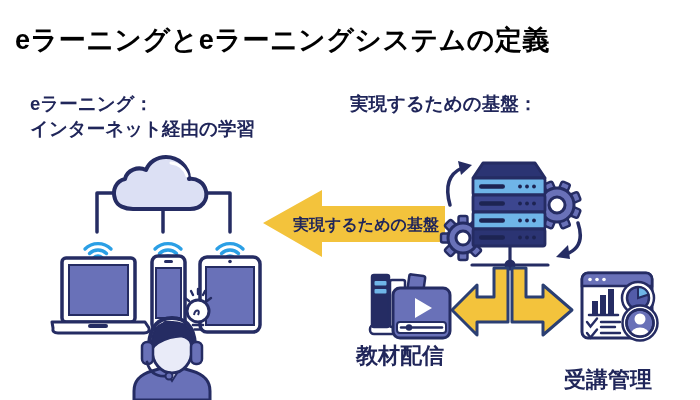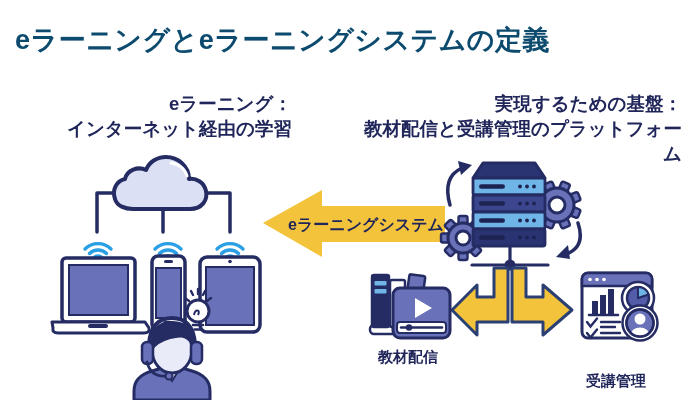--- a/index.html
+++ b/index.html
@@ -3,54 +3,53 @@
 <meta charset="utf-8">
 <style>
   html,body{margin:0;padding:0;}
   #canvas{
     position:relative;width:700px;height:400px;background:#ffffff;overflow:hidden;
     font-family:"Liberation Sans","DejaVu Sans",sans-serif;color:#1F2557;
   }
   .abs{position:absolute;}
   #title{
     top:22px;left:0;width:565px;text-align:center;
-    font-size:27px;font-weight:bold;letter-spacing:0.5px;color:#0c4a6e;
+    font-size:27px;font-weight:bold;letter-spacing:0.5px;color:#000000;
   }
   .heading{
-    top:91px;text-align:right;font-size:18.5px;font-weight:bold;line-height:25px;color:#20265A;
+    top:91px;text-align:left;font-size:18.5px;font-weight:bold;line-height:25px;color:#20265A;
   }
   #left-heading{left:30px;width:262px;}
   #right-heading{left:350px;width:332px;}
   #arrow-label{
     left:286px;top:215px;width:160px;text-align:center;
     font-size:16px;font-weight:bold;color:#20265A;
   }
   .bottom-label{
-    top:348px;width:104px;text-align:center;
-    font-size:15px;font-weight:bold;color:#20265A;
+    top:341px;width:104px;text-align:left;
+    font-size:22px;font-weight:bold;color:#20265A;
   }
   #delivery-label{left:356px;}
   #management-label{left:564px;margin-top:24px;}
   svg{display:block;}
 </style>
 </head>
 <body>
 
 <div id="canvas">
 
   <div id="title" class="abs">eラーニングとeラーニングシステムの定義</div>
 
   <div id="left-heading" class="abs heading">
     <div>eラーニング：</div>
     <div>インターネット経由の学習</div>
   </div>
 
   <div id="right-heading" class="abs heading">
     <div>実現するための基盤：</div>
-    <div>教材配信と受講管理のプラットフォーム</div>
   </div>
 
   <svg class="abs" style="left:40px;top:148px;" width="240" height="252" viewBox="0 0 240 252">
 
     <g fill="none" stroke="#252C63" stroke-width="3.5" stroke-linecap="round" stroke-linejoin="round">
       <path d="M 80 45 L 57 45 L 57 84"></path>
       <path d="M 164 45 L 190 45 L 190 84"></path>
     </g>
 
     <g>
@@ -131,21 +130,21 @@
       <rect x="102" y="194" width="11" height="22" rx="5" fill="#6971B8" stroke="#252C63" stroke-width="2.5"></rect>
       <rect x="151" y="194" width="11" height="22" rx="5" fill="#6971B8" stroke="#252C63" stroke-width="2.5"></rect>
       <path d="M 107 214 C 110 226 118 229 127 228" fill="none" stroke="#252C63" stroke-width="2.8" stroke-linecap="round"></path>
       <circle cx="129" cy="228" r="3.5" fill="#6971B8" stroke="#252C63" stroke-width="2"></circle>
     </g>
   </svg>
 
   <svg class="abs" style="left:255px;top:185px;" width="200" height="80" viewBox="0 0 200 80">
     <polygon points="8,38 67,5 67,21 190,21 190,57 67,57 67,72" fill="#F3C33C"></polygon>
   </svg>
-  <div id="arrow-label" class="abs">eラーニングシステム</div>
+  <div id="arrow-label" class="abs">実現するための基盤</div>
 
   <svg class="abs" style="left:360px;top:145px;" width="320" height="210" viewBox="0 0 320 210">
 
     <g transform="translate(103,93)">
       <g fill="#6971B8" stroke="#252C63" stroke-width="2.4">
         <rect x="-4.5" y="-22" width="9" height="10" rx="2"></rect>
         <rect x="-4.5" y="-22" width="9" height="10" rx="2" transform="rotate(45)"></rect>
         <rect x="-4.5" y="-22" width="9" height="10" rx="2" transform="rotate(90)"></rect>
         <rect x="-4.5" y="-22" width="9" height="10" rx="2" transform="rotate(135)"></rect>
         <rect x="-4.5" y="-22" width="9" height="10" rx="2" transform="rotate(180)"></rect>

